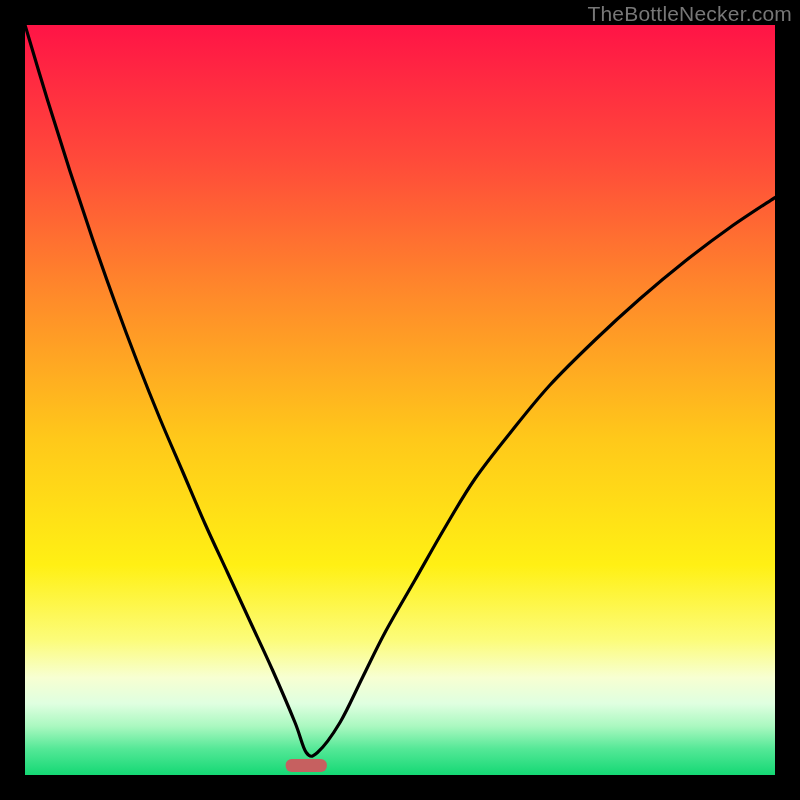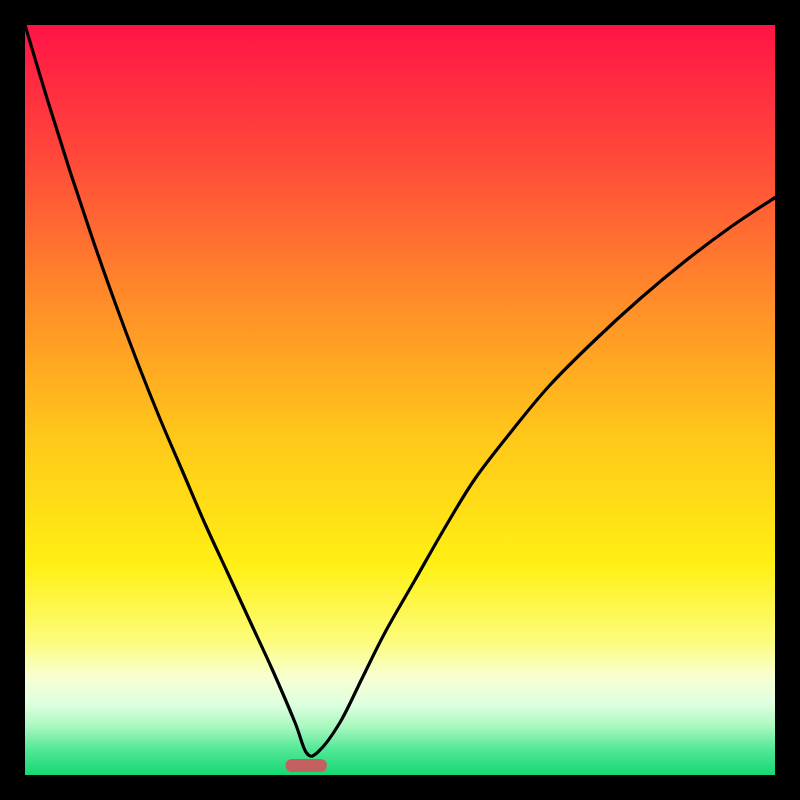--- a/index.html
+++ b/index.html
@@ -34,20 +34,21 @@
     font-weight: 400;
     letter-spacing: 0.2px;
     user-select: none;
   }
   svg { display: block; }
 </style>
 </head>
 <body>
 
 <div class="outer">
+  <div class="watermark">TheBottleNecker.com</div>
   <div class="plot">
     <svg id="chart-svg" width="750" height="750" viewBox="0 0 750 750">
       <defs>
         <linearGradient id="bg-grad" x1="0" y1="0" x2="0" y2="1">
             <stop offset="0%" stop-color="#ff1446"></stop>
             <stop offset="18%" stop-color="#ff4a3a"></stop>
             <stop offset="36%" stop-color="#ff8a2a"></stop>
             <stop offset="55.00000000000001%" stop-color="#ffc81a"></stop>
             <stop offset="72%" stop-color="#fff014"></stop>
             <stop offset="82%" stop-color="#fcfc7a"></stop>

